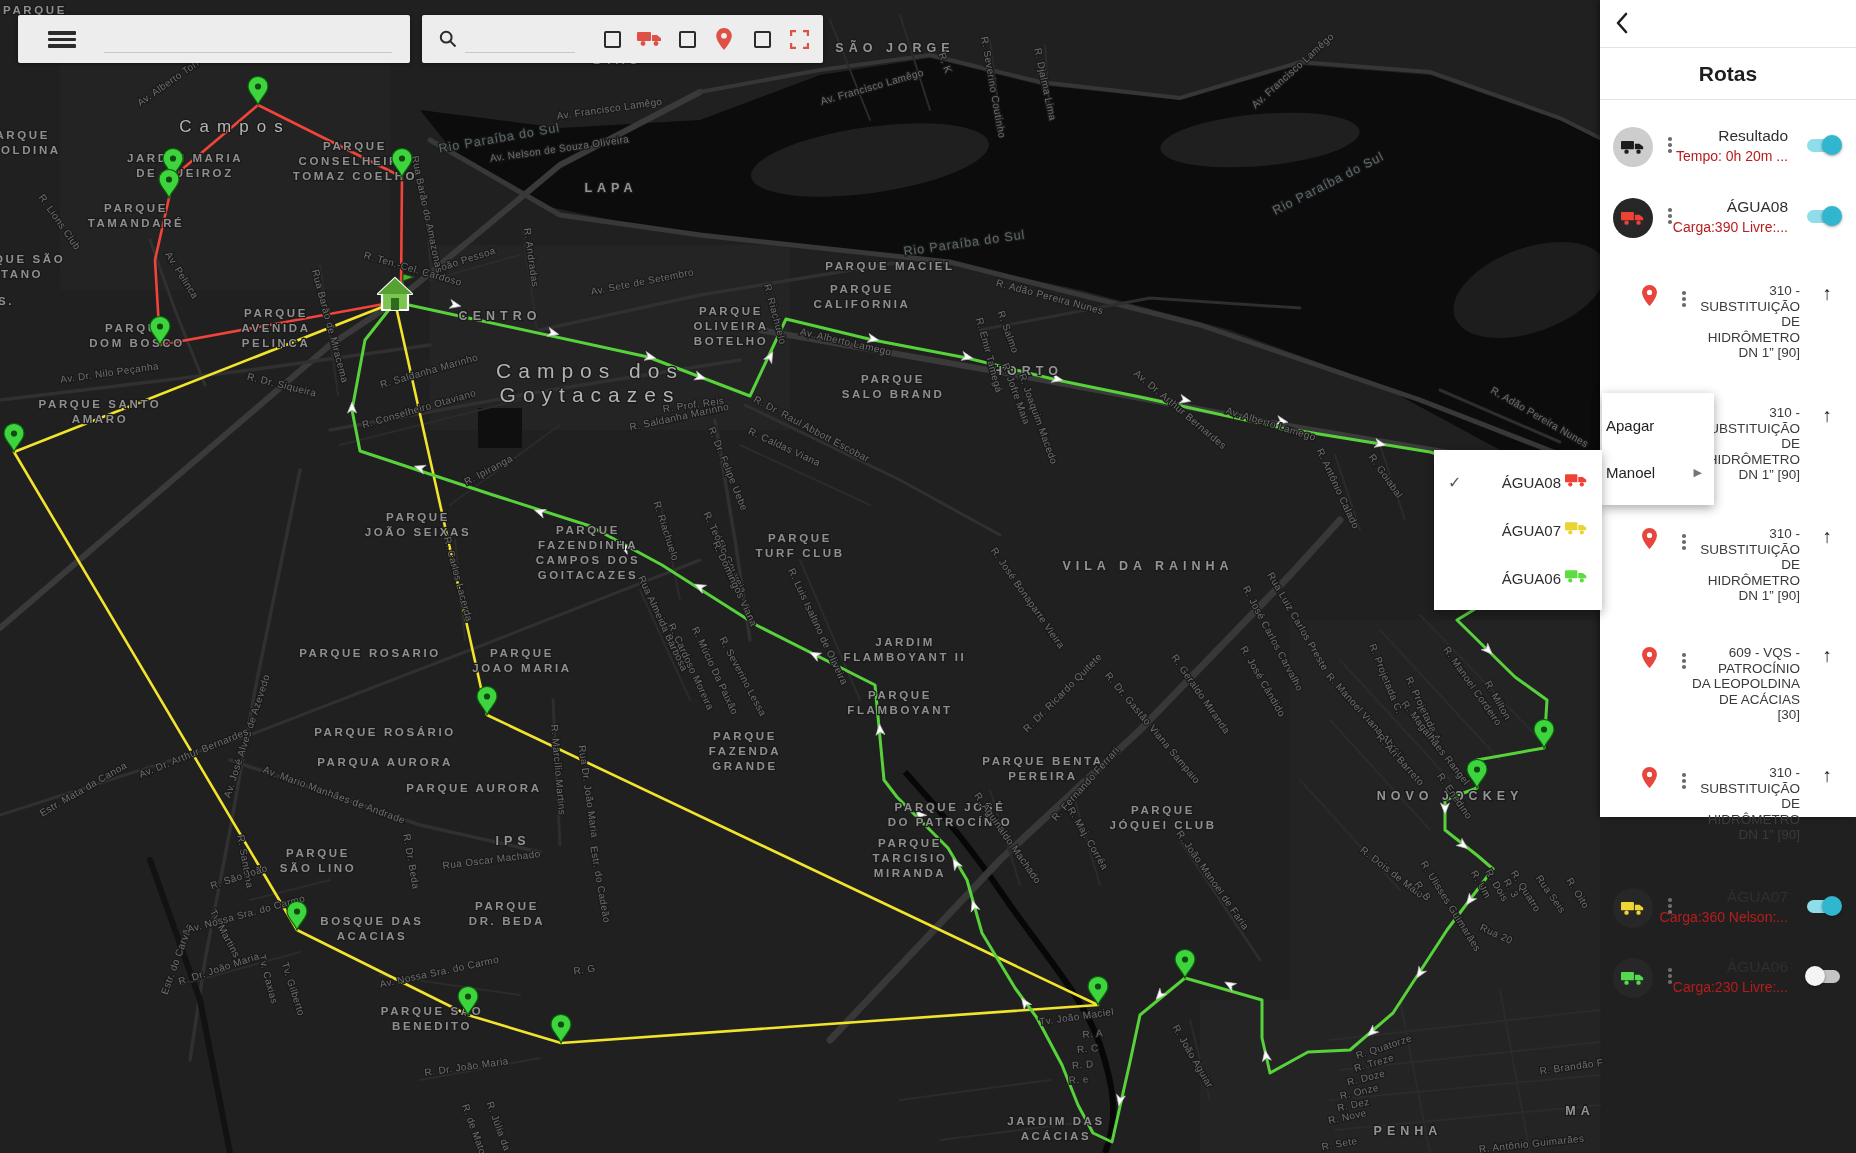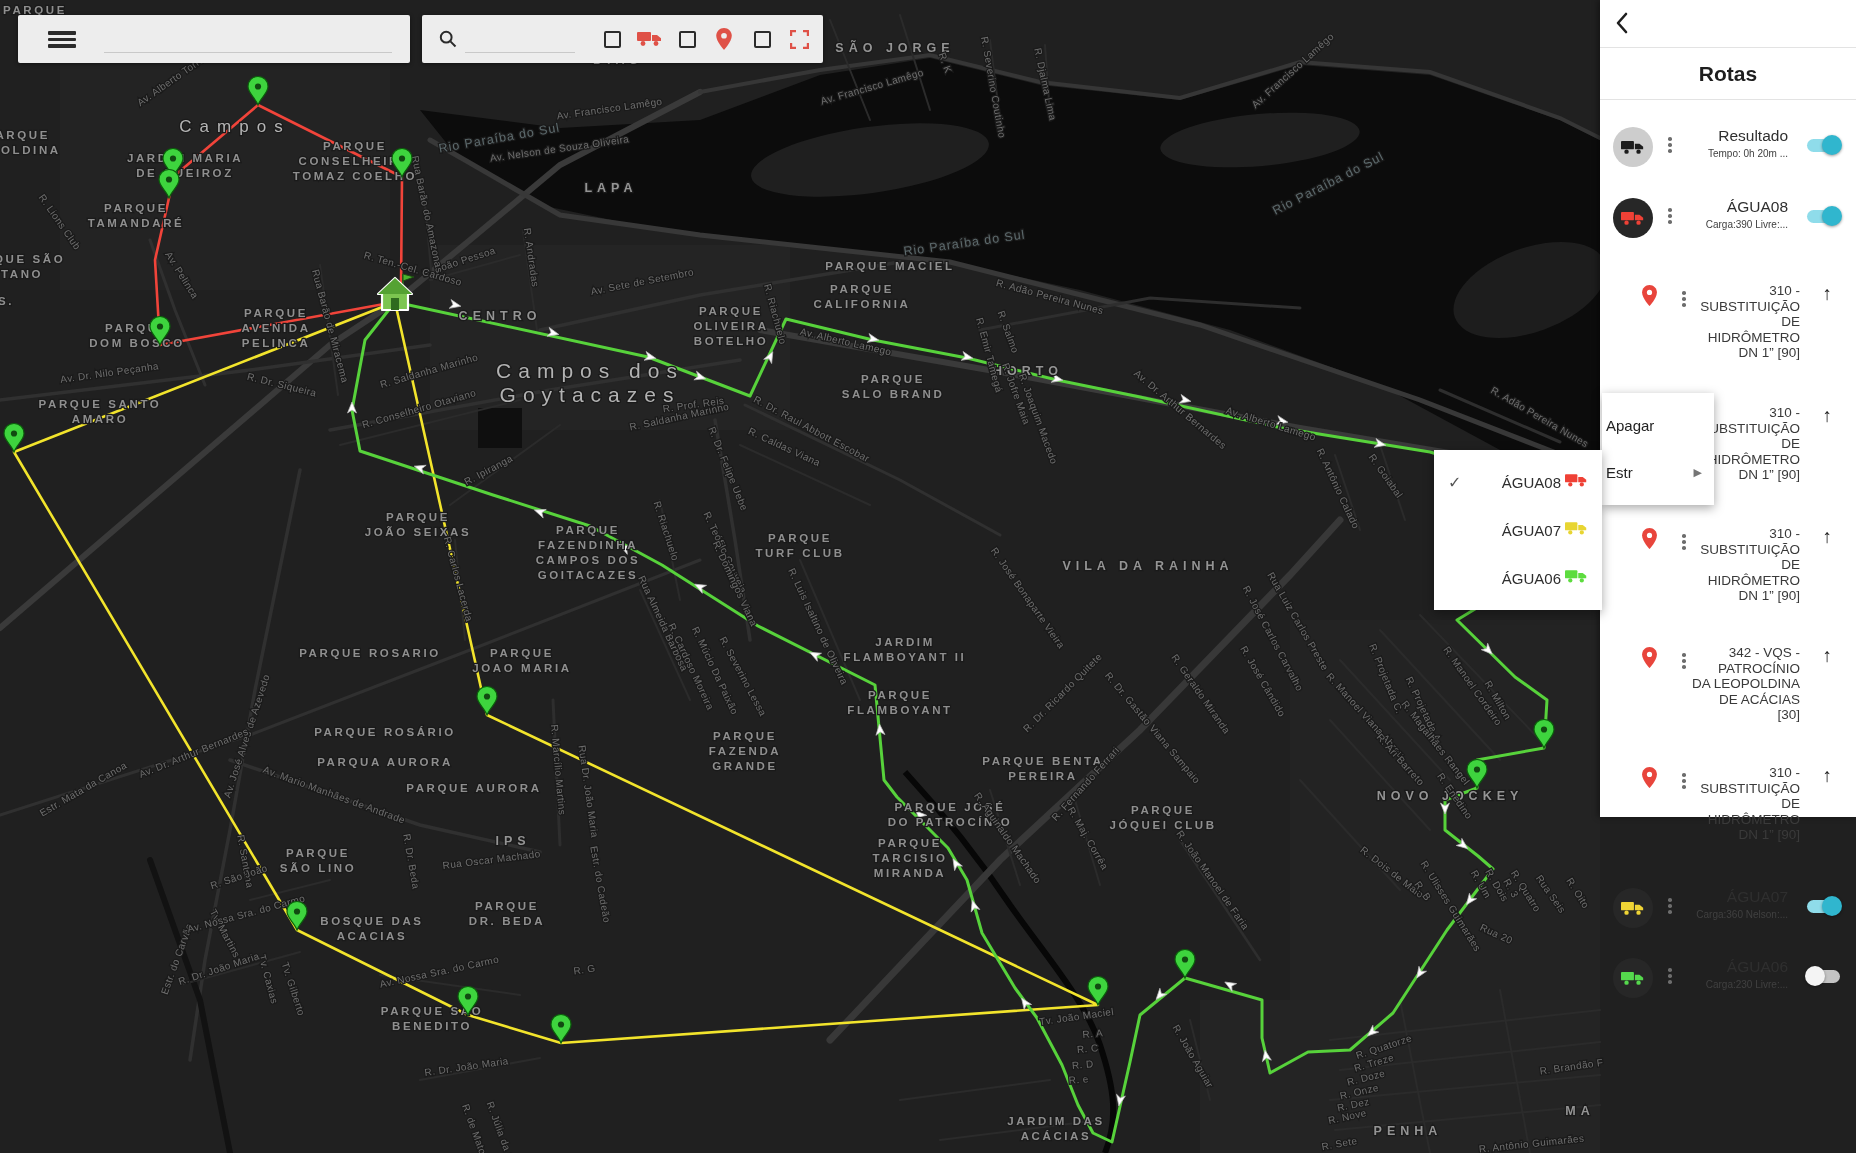--- a/index.html
+++ b/index.html
@@ -23,21 +23,21 @@
   #sb-back svg{position:absolute;left:12px;top:10px;cursor:pointer;}
   #sb-title{position:absolute;left:0;top:48px;width:100%;height:52px;border-bottom:1px solid #e3e3e3;
             display:flex;align-items:center;justify-content:center;font-size:21px;font-weight:bold;color:#1e1e1e;}
   #sb-items{position:absolute;left:0;top:100px;right:0;bottom:0;}
   .row{position:absolute;left:0;width:100%;padding-left:44px;}
   .avatar{position:absolute;left:13px;width:40px;height:40px;border-radius:50%;display:flex;align-items:center;justify-content:center;}
   .kebab{position:absolute;width:4px;cursor:pointer;}
   .kebab i{display:block;width:3.6px;height:3.6px;border-radius:50%;background:#6d6d6d;margin-bottom:2.6px;}
   .vtext{position:absolute;right:68px;text-align:right;}
   .vtitle{font-size:15.5px;color:#2f2f2f;font-weight:500;}
-  .vsub{font-size:10px;color:#404040;margin-top:3px;white-space:nowrap;}
+  .vsub{font-size:14px;color:#b91c1c;margin-top:3px;white-space:nowrap;}
   .stext{position:absolute;right:56px;width:150px;text-align:right;font-size:13.5px;color:#3a3a3a;line-height:15.5px;}
   .toggle{position:absolute;right:14px;width:37px;height:20px;cursor:pointer;}
   .toggle .track{position:absolute;left:2px;top:4px;width:33px;height:13px;border-radius:7px;}
   .toggle .knob{position:absolute;top:0;width:20px;height:20px;border-radius:50%;box-shadow:0 1px 3px rgba(0,0,0,.4);}
   .toggle.on .track{background:#8fdcea;}
   .toggle.on .knob{right:0;background:#30b6ce;}
   .toggle.off .track{background:#c4c4c4;}
   .toggle.off .knob{left:0;background:#f4f4f4;}
   .uparrow{position:absolute;right:24px;font-size:19px;font-weight:bold;color:#1f1f1f;cursor:pointer;line-height:19px;}
   .sb-pin{position:absolute;left:42px;}
@@ -610,21 +610,21 @@
       <div class="sb-pin" style="top:2px;"><svg width="15" height="21" viewBox="0 0 24 34" fill="#e8453c">
               <path d="M12 0C5.4 0 0 5.4 0 12c0 9 12 22 12 22s12-13 12-22C24 5.4 18.6 0 12 0z"></path>
               <circle cx="12" cy="12" r="4.2" fill="#fff"></circle>
             </svg></div>
       <div class="kebab" style="left:82px;top:8px;">
             <i></i>
             <i></i>
             <i></i>
           </div>
       <div class="stext">
-            <div>342 - VQS -</div>
+            <div>609 - VQS -</div>
             <div>PATROCÍNIO</div>
             <div>DA LEOPOLDINA</div>
             <div>DE ACÁCIAS</div>
             <div>[30]</div>
           </div>
       <div class="uparrow" style="top:1px;">↑</div>
     </div>
         <div class="row" style="top:665px;height:92px;">
       <div class="sb-pin" style="top:2px;"><svg width="15" height="21" viewBox="0 0 24 34" fill="#e8453c">
               <path d="M12 0C5.4 0 0 5.4 0 12c0 9 12 22 12 22s12-13 12-22C24 5.4 18.6 0 12 0z"></path>
@@ -691,21 +691,21 @@
       </div>
     </div>
       </div>
   </div>
 
   <div class="menu" id="ctx-menu">
     <div class="mitem" style="margin-top:9px;">
       <span>Apagar</span>
     </div>
     <div class="mitem">
-      <span>Estr</span>
+      <span>Manoel</span>
       <span class="sub-arrow">▶</span>
     </div>
   </div>
 
   <div class="menu" id="sub-menu">
       <div class="smitem">
      <span class="chk">✓</span>
      <span class="lbl">ÁGUA08</span>
      <span><svg width="23" height="17" viewBox="0 0 26 18" fill="#ef4136">
             <rect x="0" y="2" width="14" height="9" rx="1"></rect>

